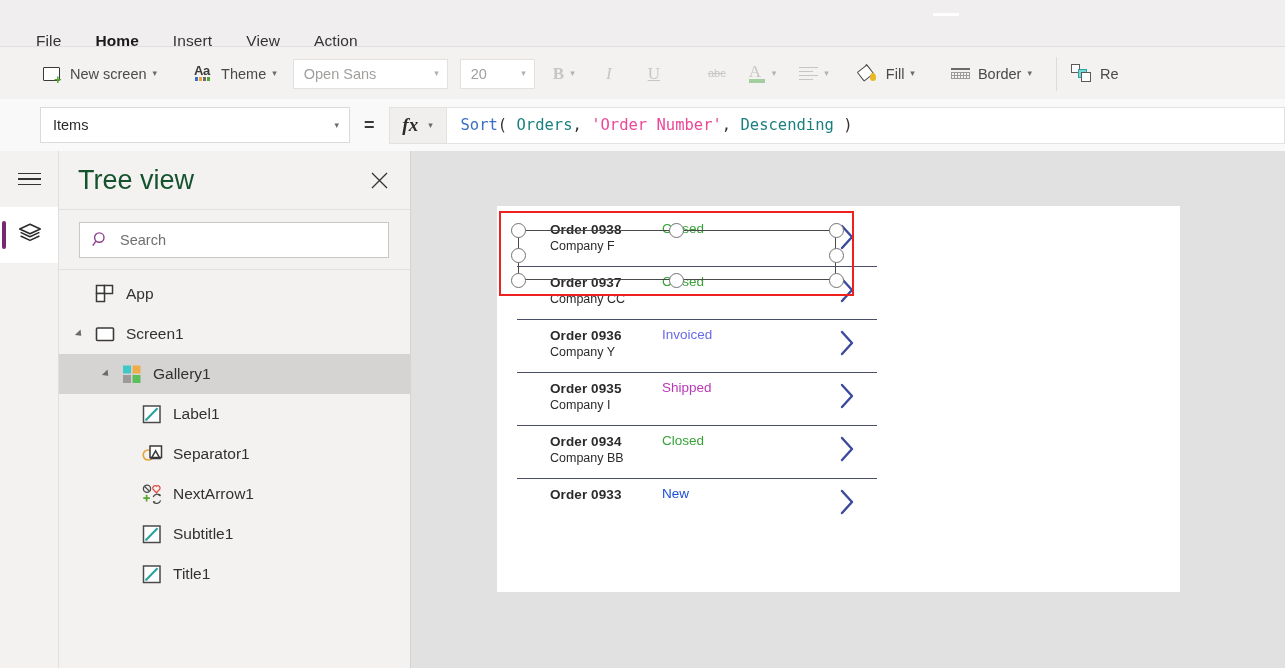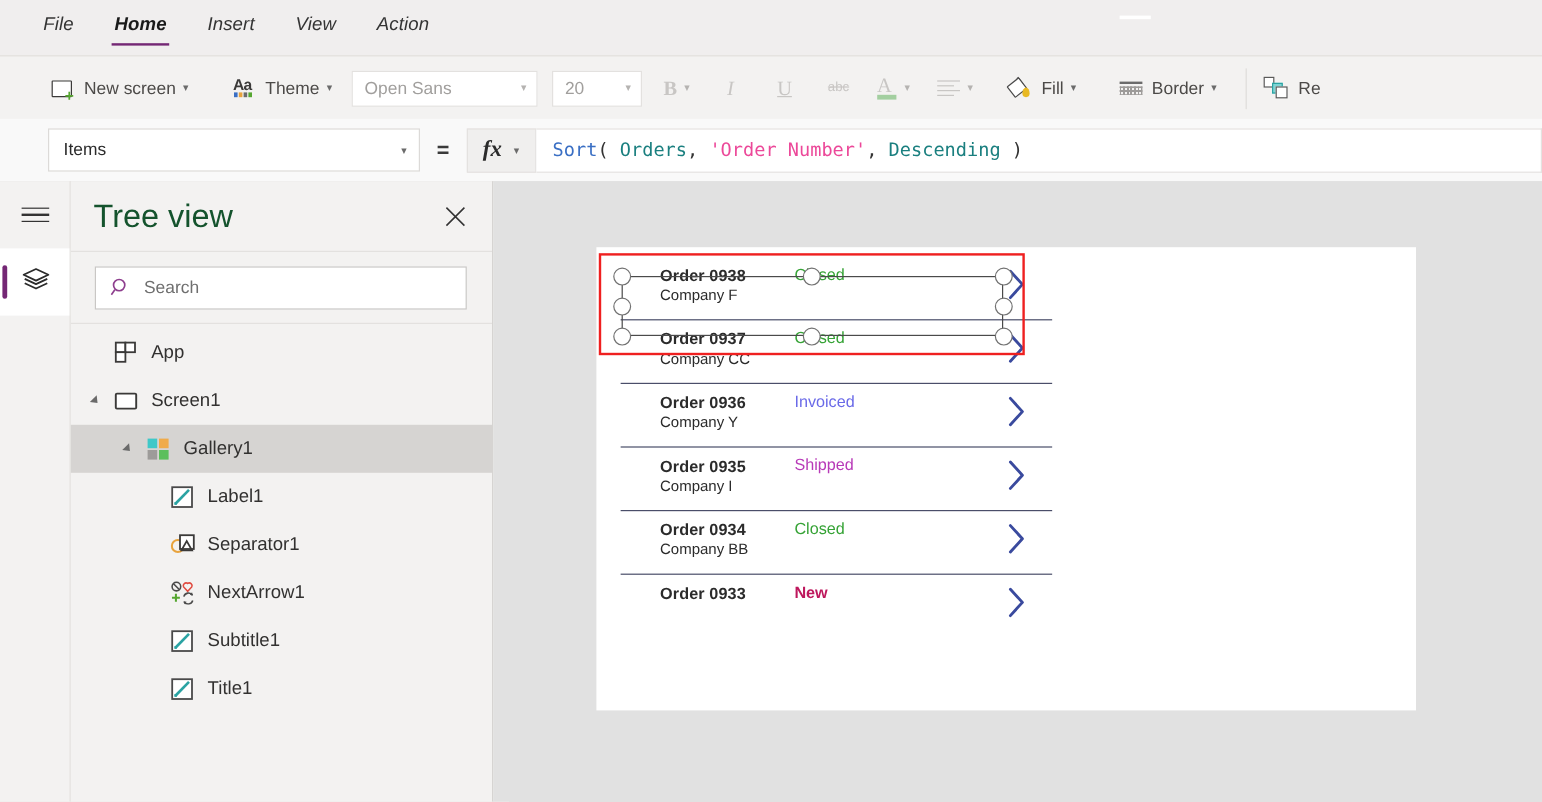--- a/index.html
+++ b/index.html
@@ -8,21 +8,21 @@
     background:#f3f2f1;
     font-family:"Liberation Sans","DejaVu Sans",sans-serif;
     -webkit-font-smoothing:antialiased;
     color:#333;
   }
   .app{position:relative;width:1285px;height:668px;}
 
   
   .titlebar{position:absolute;left:0;top:0;width:1285px;height:46px;background:#f0eeee;}
   .title-artifact{position:absolute;left:933px;top:13px;width:26px;height:3px;background:#ffffff;}
-  .menubar{position:absolute;left:0;top:4px;height:40px;display:flex;align-items:center;padding-left:34px;font-style:italic;}
+  .menubar{position:absolute;left:0;top:24px;height:40px;display:flex;align-items:center;padding-left:34px;}
   .menu-item{
     position:relative;font-size:15.5px;color:#343434;margin-right:30px;
     padding:4px 2px 10px 2px;cursor:default;letter-spacing:.1px;
   }
   .menu-item.active{font-weight:bold;color:#1a1a1a;}
   .menu-item.active:after{
     content:"";position:absolute;left:0;right:0;bottom:2px;height:2.5px;background:#742774;
   }
 
   
@@ -235,21 +235,21 @@
       <div class="tf" style="margin-left:16px;">
         <span class="g serif" style="font-weight:bold;">B</span>
         <span class="chev dim">▾</span>
       </div>
       <div class="tf" style="margin-left:14px;">
         <span class="g serif" style="font-style:italic;">I</span>
       </div>
       <div class="tf" style="margin-left:14px;">
         <span class="g serif" style="text-decoration:underline;">U</span>
       </div>
-      <div class="tf" style="margin-left:14px;">
+      <div class="tf" style="margin-left:32px;">
         <span class="g strike">abc</span>
       </div>
       <div class="tf" style="margin-left:14px;">
         <span class="ic-fontcolor">
           <span class="A">A</span>
             <span class="bar"></span>
         </span>
         <span class="chev dim">▾</span>
       </div>
       <div class="tf" style="margin-left:18px;">
@@ -469,21 +469,21 @@
             <span class="g-sub">Company BB</span>
             <span class="g-status" style="color: rgb(54, 163, 54);">Closed</span>
             <span class="g-arrow">
               <svg width="16" height="26" viewBox="0 0 16 26">
                 <path d="M3 2 L13 13 L3 24" fill="none" stroke="#3a4a9e" stroke-width="2.4" stroke-linecap="round" stroke-linejoin="round"></path>
               </svg>
             </span>
           </div>
           <div class="grow">
             <span class="g-title">Order 0933</span>
-            <span class="g-status" style="color: #be185d; font-weight: bold;">New</span>
+            <span class="g-status" style="color: #1d4ed8;">New</span>
             <span class="g-arrow">
               <svg width="16" height="26" viewBox="0 0 16 26">
                 <path d="M3 2 L13 13 L3 24" fill="none" stroke="#3a4a9e" stroke-width="2.4" stroke-linecap="round" stroke-linejoin="round"></path>
               </svg>
             </span>
           </div>
         </div>
     </div>
   </div>
 

